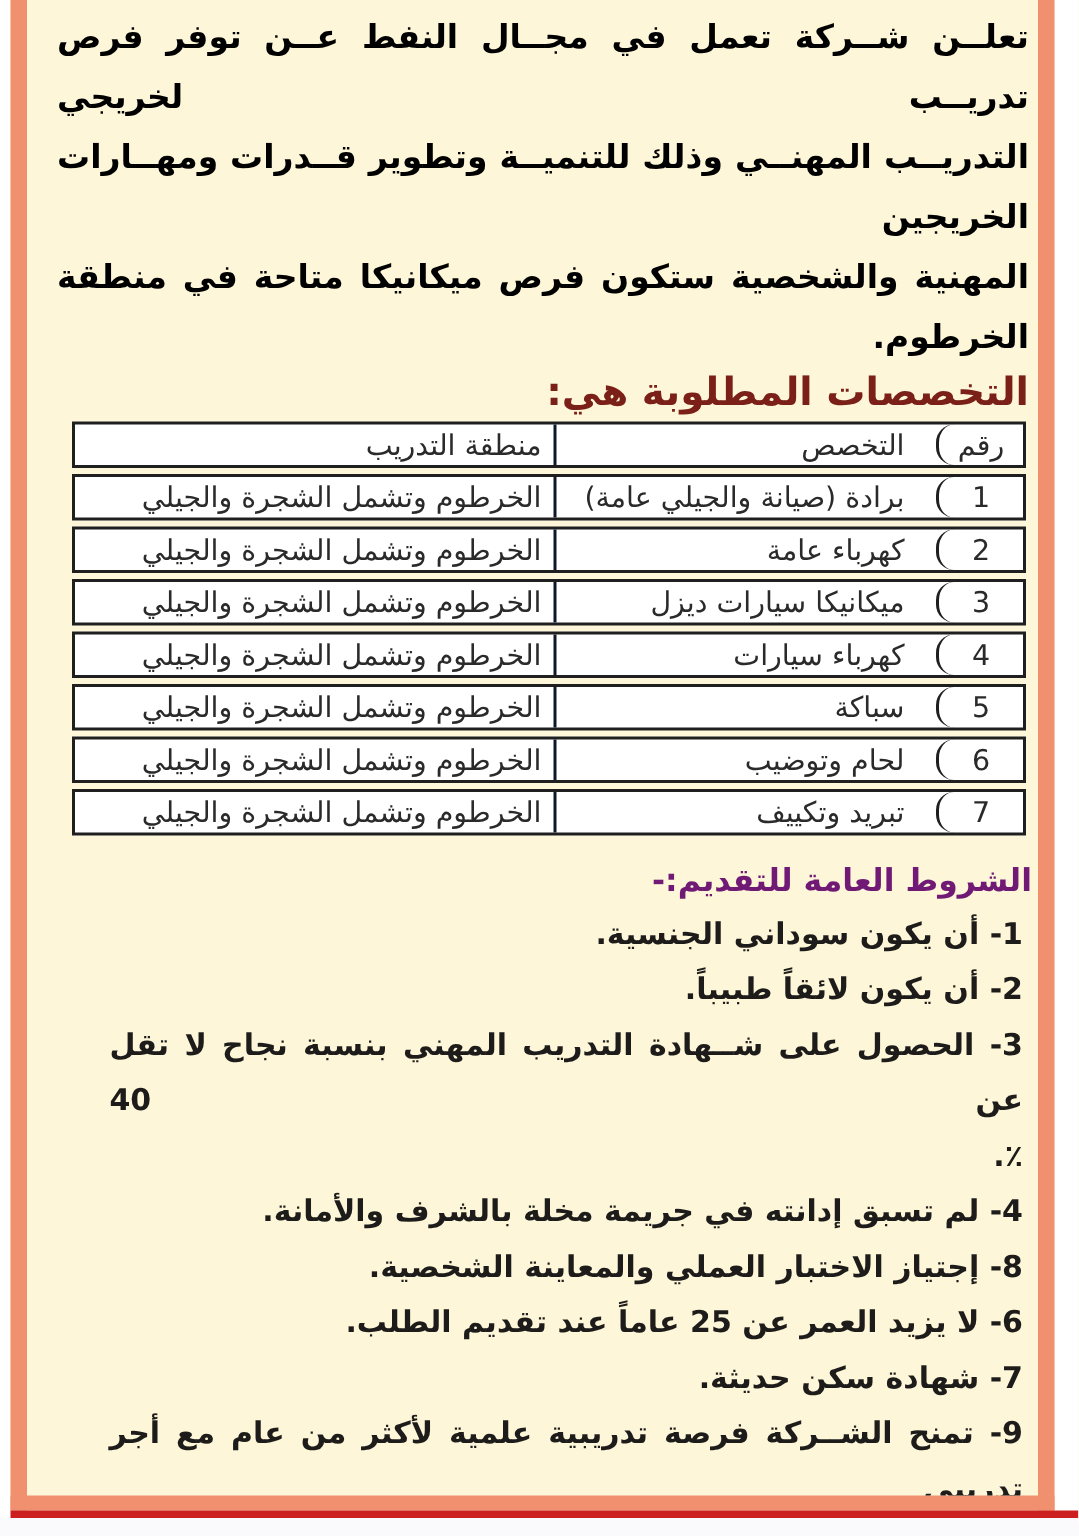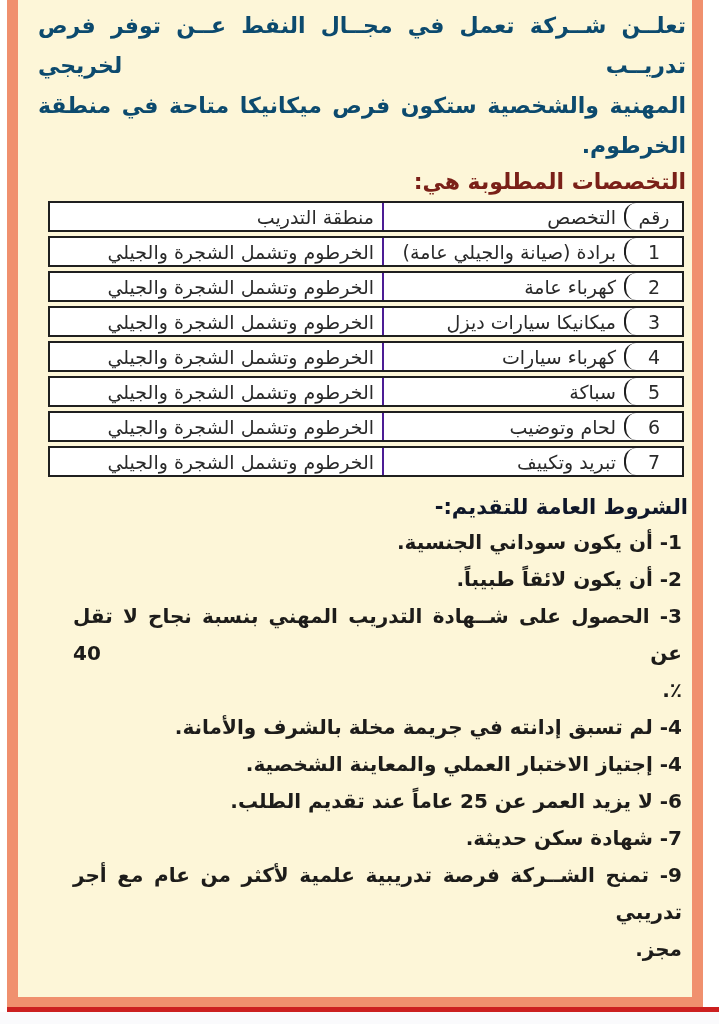--- a/index.html
+++ b/index.html
@@ -43,35 +43,35 @@
     left: 0;
     top: 1012px;
     width: 719px;
     height: 12px;
     background: #fafafc;
   }
 
   
   .intro {
     padding: 6px 6px 0 20px;
-    color: #0c4a6e;
+    color: #000000;
     font-weight: bold;
     font-size: 22px;
     line-height: 40px;
   }
   .intro-line {
     text-align: justify;
     text-align-last: justify;
     white-space: normal;
   }
   .spec-title {
     padding: 0 6px 0 12px;
     color: #7a2018;
     font-weight: bold;
-    font-size: 22px;
+    font-size: 26px;
     line-height: 32px;
     text-align: right;
   }
 
   
   .tbl {
     margin: 3px 8px 8px 30px;
   }
   .trow {
     display: flex;
@@ -89,32 +89,32 @@
     align-items: center;
   }
   .c-num {
     width: 56px;
     justify-content: center;
     border-left: 2px solid #1f1f1f;
     border-radius: 12px;
   }
   .c-spec {
     width: 232px;
-    padding-right: 8px;
-    border-left: 2px solid #4c1d95;
+    padding-right: 21px;
+    border-left: 2px solid #0f172a;
   }
   .c-area {
     flex: 1;
     padding-right: 8px;
   }
 
   
   .cond-title {
     padding: 6px 4px 0 20px;
-    color: #0f172a;
+    color: #701a75;
     font-weight: bold;
     font-size: 21px;
     line-height: 33px;
     text-align: right;
   }
   .cond-item {
     padding: 0 10px 0 20px;
     color: #1d1c1a;
     font-weight: bold;
     font-size: 20px;
@@ -131,20 +131,21 @@
 </style>
 </head>
 <body>
 
 <div class="stage">
 
   <div class="ad-box">
 
     <div class="intro">
       <div class="intro-line">تعلــن شــركة تعمل في مجــال النفط عــن توفر فرص تدريــب لخريجي</div>
+      <div class="intro-line">التدريــب المهنــي وذلك للتنميــة وتطوير قــدرات ومهــارات الخريجين</div>
       <div class="intro-line">المهنية والشخصية ستكون فرص ميكانيكا متاحة في منطقة الخرطوم.</div>
     </div>
     <div class="spec-title">التخصصات المطلوبة هي:</div>
 
     <div class="tbl">
       <div class="trow">
         <div class="c-num">رقم</div>
         <div class="c-spec">التخصص</div>
         <div class="c-area">منطقة التدريب</div>
       </div>
@@ -184,21 +185,21 @@
         <div class="c-area">الخرطوم وتشمل الشجرة والجيلي</div>
       </div>
     </div>
 
     <div class="cond-title">الشروط العامة للتقديم:-</div>
     <div class="cond-item">1- أن يكون سوداني الجنسية.</div>
     <div class="cond-item">2- أن يكون لائقاً طبيباً.</div>
     <div class="cond-item just">3- الحصول على شــهادة التدريب المهني بنسبة نجاح لا تقل عن 40
 ٪.</div>
     <div class="cond-item">4- لم تسبق إدانته في جريمة مخلة بالشرف والأمانة.</div>
-    <div class="cond-item">4- إجتياز الاختبار العملي والمعاينة الشخصية.</div>
+    <div class="cond-item">8- إجتياز الاختبار العملي والمعاينة الشخصية.</div>
     <div class="cond-item">6- لا يزيد العمر عن 25 عاماً عند تقديم الطلب.</div>
     <div class="cond-item">7- شهادة سكن حديثة.</div>
     <div class="cond-item just">9- تمنح الشــركة فرصة تدريبية علمية لأكثر من عام مع أجر تدريبي
 مجز.</div>
 
   </div>
 
   <div class="red-line"></div>
   <div class="below-strip"></div>
 

